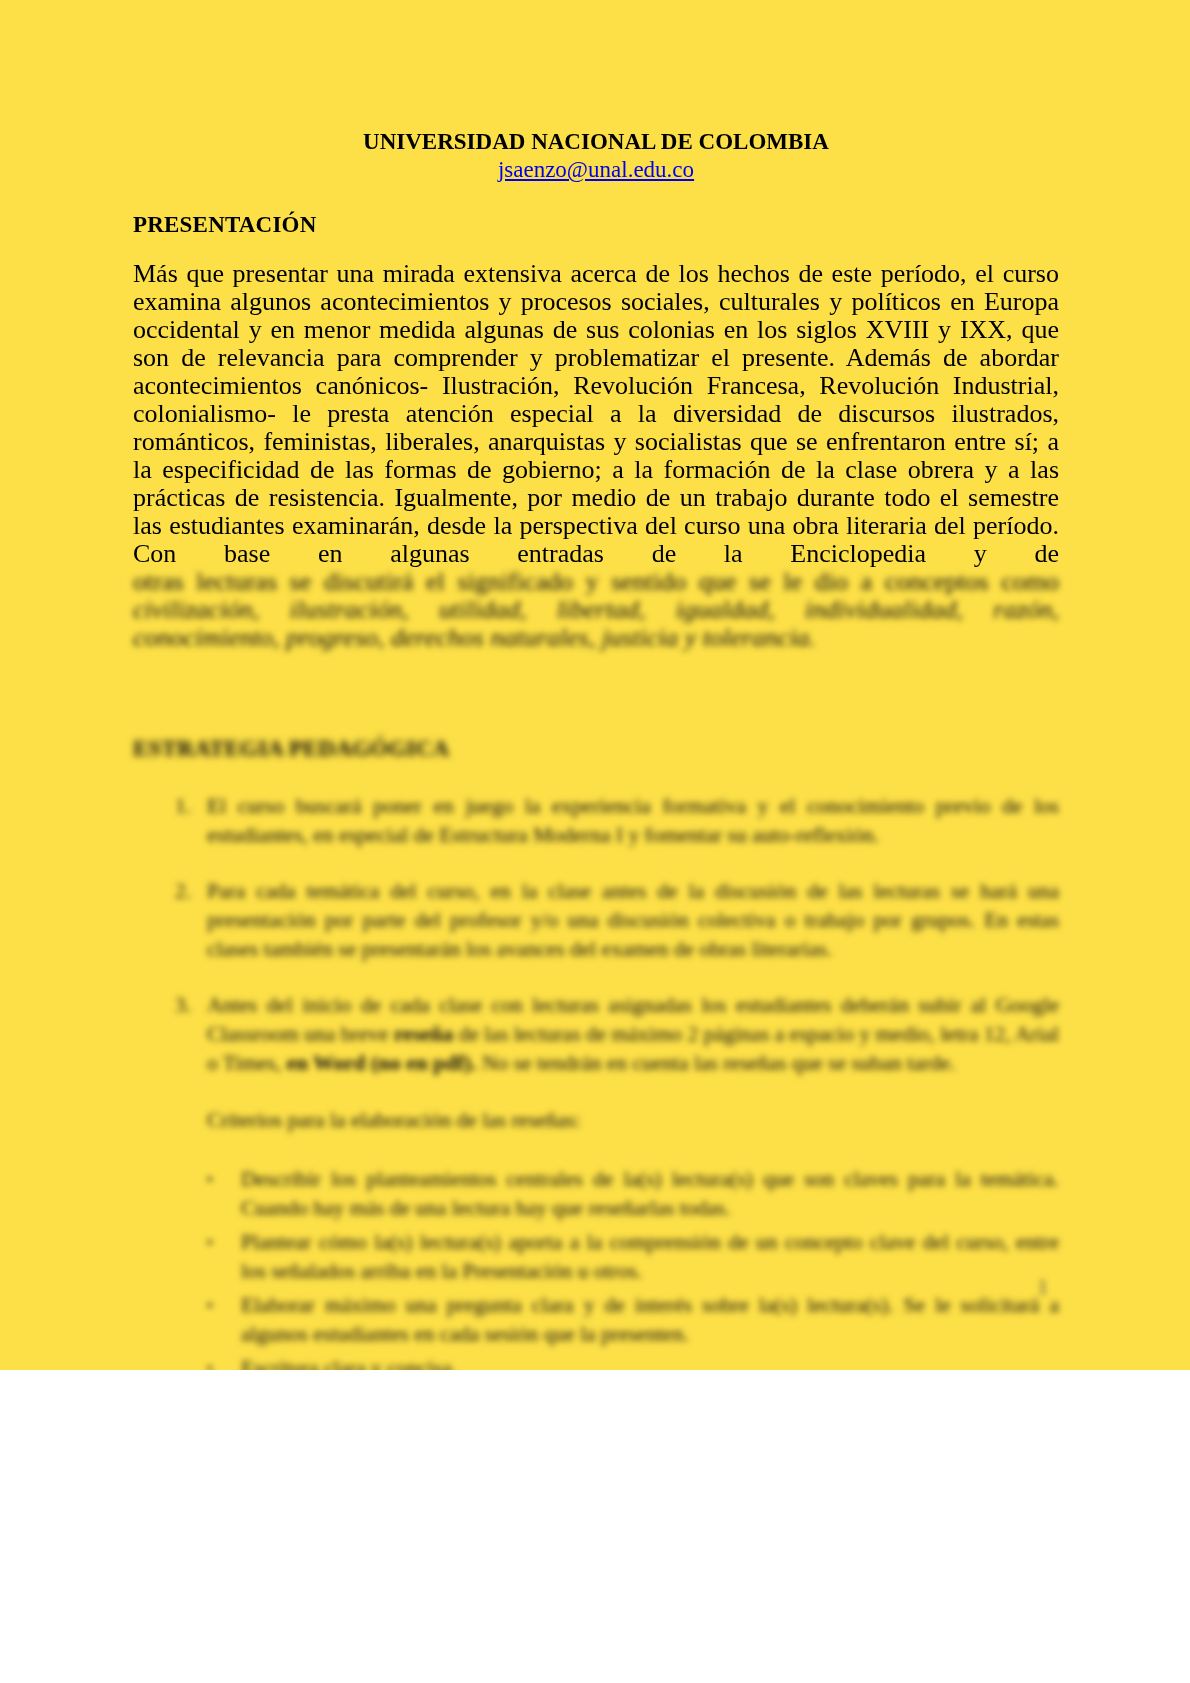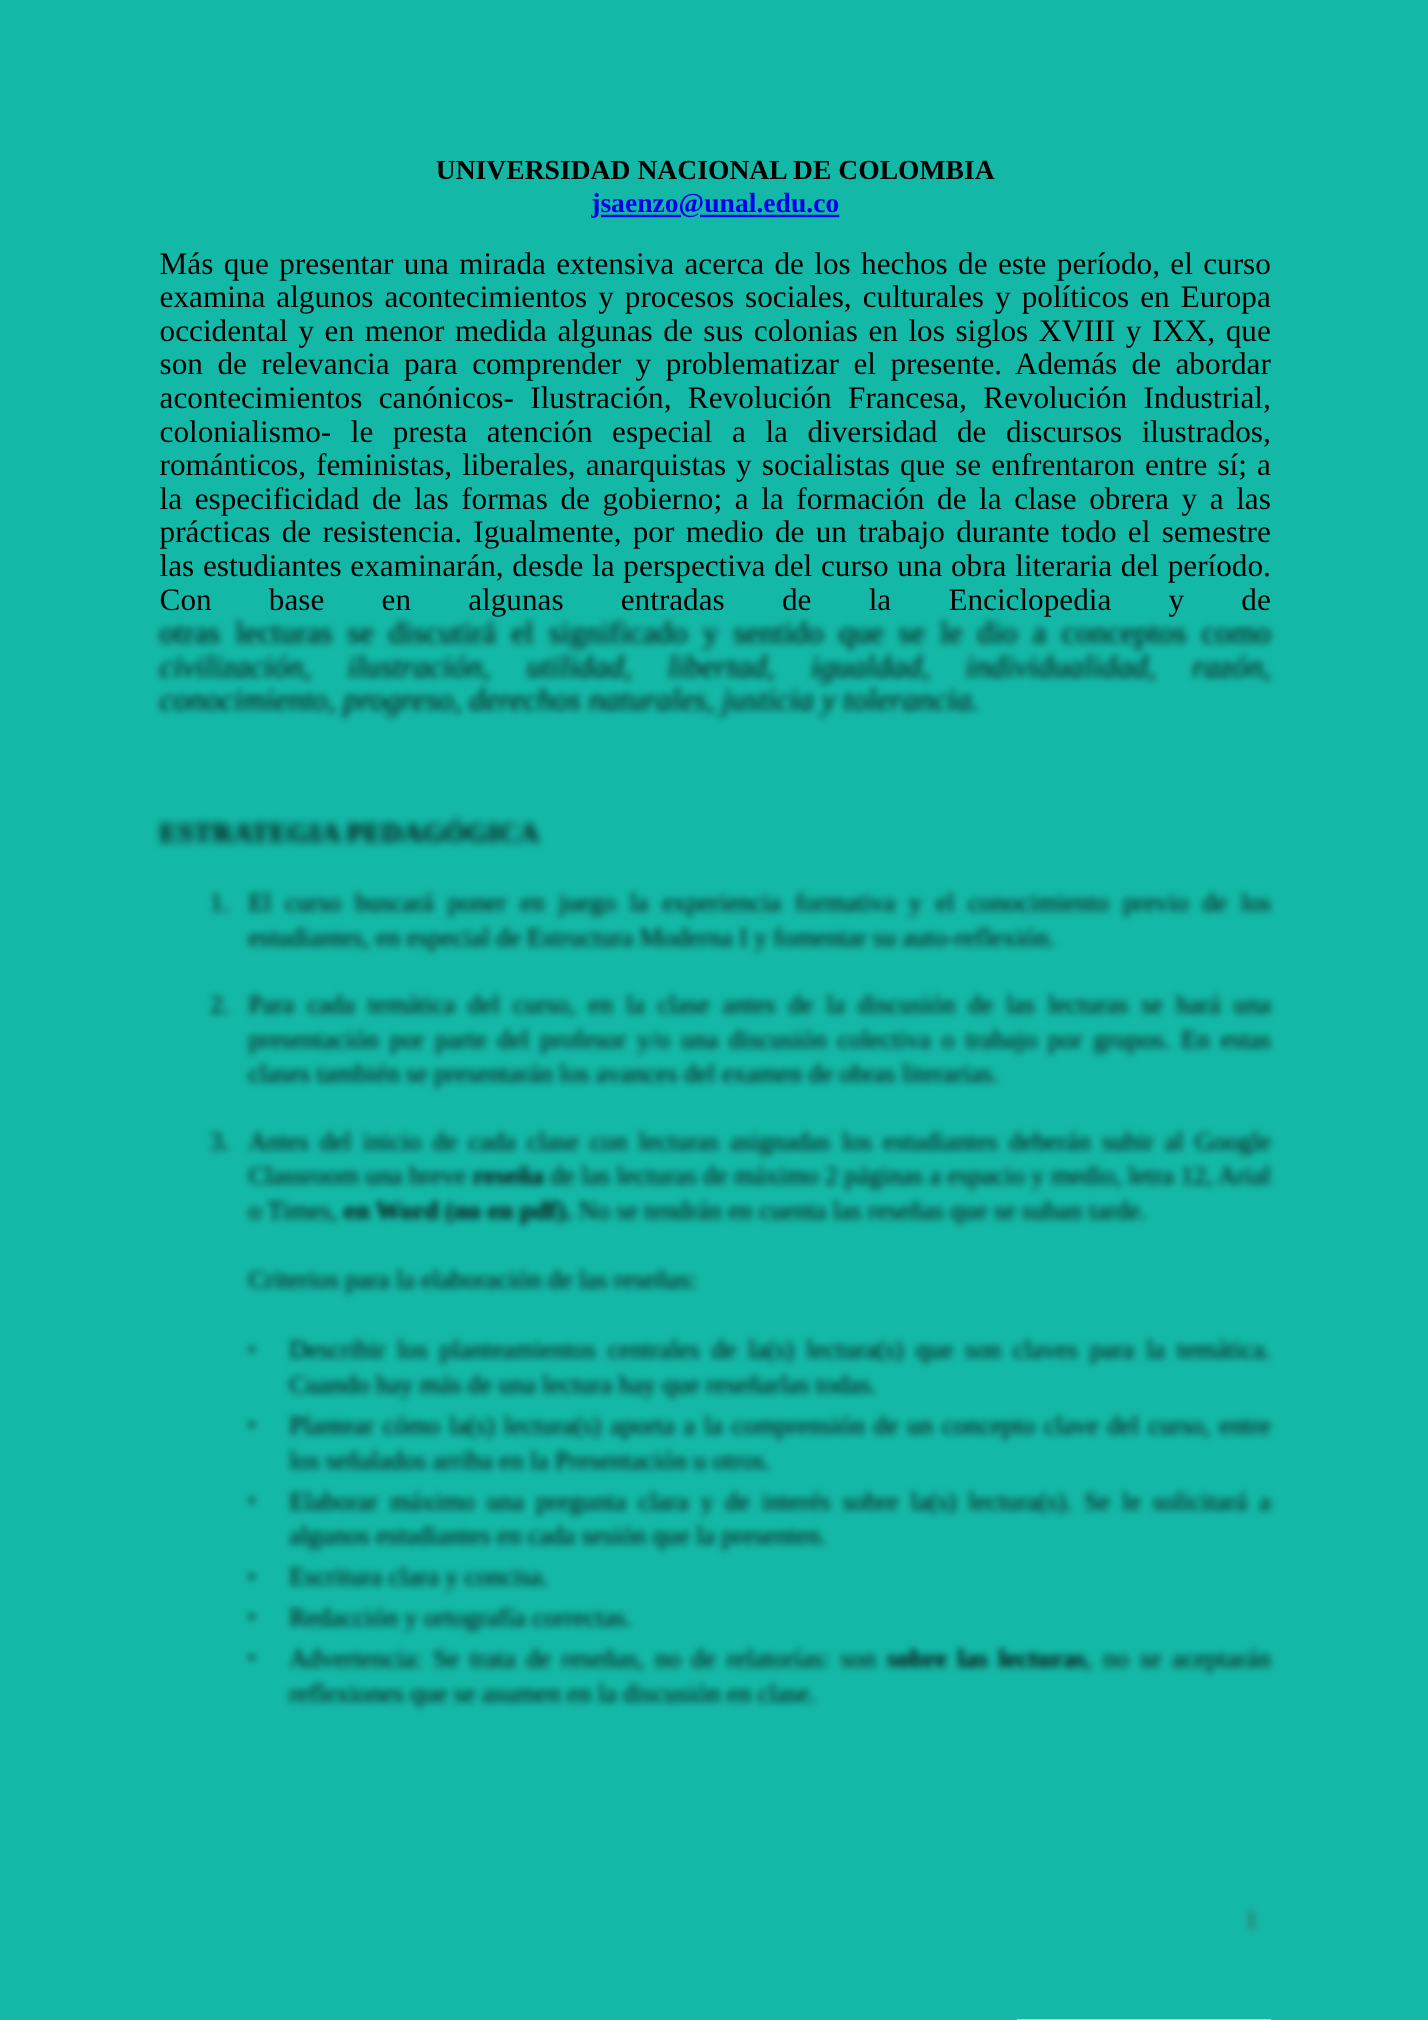--- a/index.html
+++ b/index.html
@@ -1,29 +1,29 @@
 <!DOCTYPE html>
 <html><head>
 <meta charset="utf-8">
 <style>
   html,body{margin:0;padding:0;background:#ffffff;}
   .page{
     position:relative;
-    width:1190px;height:1683px;
-    background:#14b8a6;
+    width:1190px;height:1370px;
+    background:#fde047;
     box-sizing:border-box;
     padding:128px 131px 0 133px;
     overflow:hidden;
     font-family:"Liberation Serif","DejaVu Serif",serif;
     color:#000;
   }
   
   .doc-header{text-align:center;font-weight:bold;font-size:23px;line-height:28px;}
   .doc-header .hline{white-space:nowrap;}
-  a.email{color:#0000EE;text-decoration:underline;font-weight:bold;cursor:pointer;}
+  a.email{color:#0000EE;text-decoration:underline;font-weight:normal;cursor:pointer;}
   
   .sec-heading{font-size:23px;font-weight:bold;margin:28px 0 0 0;letter-spacing:0.2px;}
   
   .para{font-size:26px;line-height:28px;text-align:justify;margin:22px 0 0 0;}
   .para.jfull{text-align-last:justify;}
   .para.tail{margin-top:0;}
   
   .blurred{filter:blur(3px) contrast(0.92);}
   .blurred-h{filter:blur(3.6px) contrast(0.95);}
   
@@ -48,20 +48,21 @@
 
 <div class="page">
 
   <header class="doc-header">
     <div class="hline">UNIVERSIDAD NACIONAL DE COLOMBIA</div>
     <div class="hline">
       <a class="email" href="#">jsaenzo@unal.edu.co</a>
     </div>
   </header>
 
+  <h2 class="sec-heading">PRESENTACIÓN</h2>
 
   <p class="para jfull">Más que presentar una mirada extensiva acerca de los hechos de este período, el curso examina algunos acontecimientos y procesos sociales, culturales y políticos en Europa occidental y en menor medida algunas de sus colonias en los siglos XVIII y IXX, que son  de relevancia para comprender y problematizar el presente. Además de abordar acontecimientos canónicos- Ilustración, Revolución Francesa, Revolución Industrial, colonialismo- le presta atención especial a la diversidad de discursos ilustrados, románticos, feministas, liberales, anarquistas y socialistas que se enfrentaron entre sí; a la especificidad de las formas de gobierno; a la formación de la clase obrera y a las prácticas de resistencia. Igualmente, por medio de un trabajo durante todo el semestre las estudiantes examinarán, desde la perspectiva del curso una obra literaria del período. Con base en algunas entradas de la Enciclopedia y de</p>
 
   <p class="para tail blurred"><span>otras lecturas se discutirá el significado y sentido que se le dio a conceptos como </span><span class="i">civilización, ilustración, utilidad, libertad, igualdad, individualidad, razón, conocimiento, progreso, derechos naturales, justicia y tolerancia.</span></p>
 
   <h2 class="sec-heading blurred-h" style="margin-top:84px;">ESTRATEGIA PEDAGÓGICA</h2>
 
   <ol class="numlist blurred" id="numlist">
       <li>
         <span class="num">1.</span>

